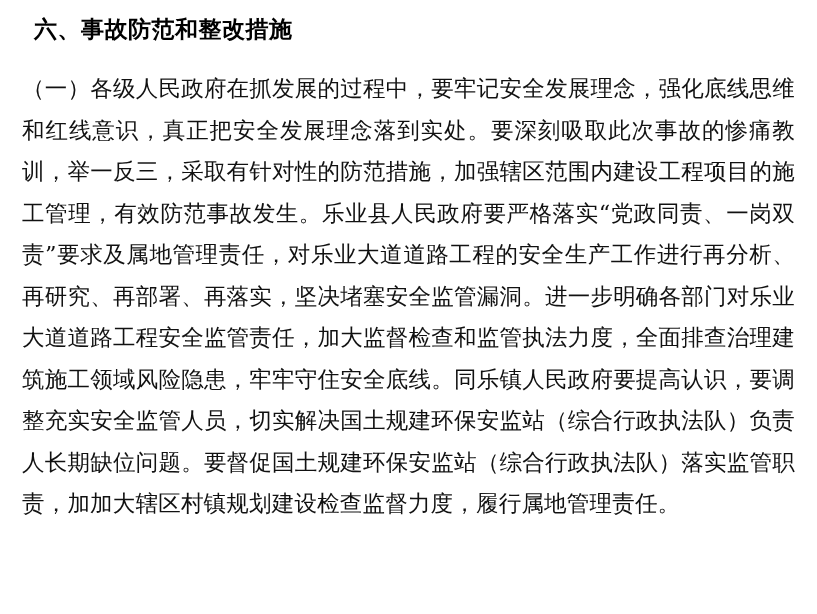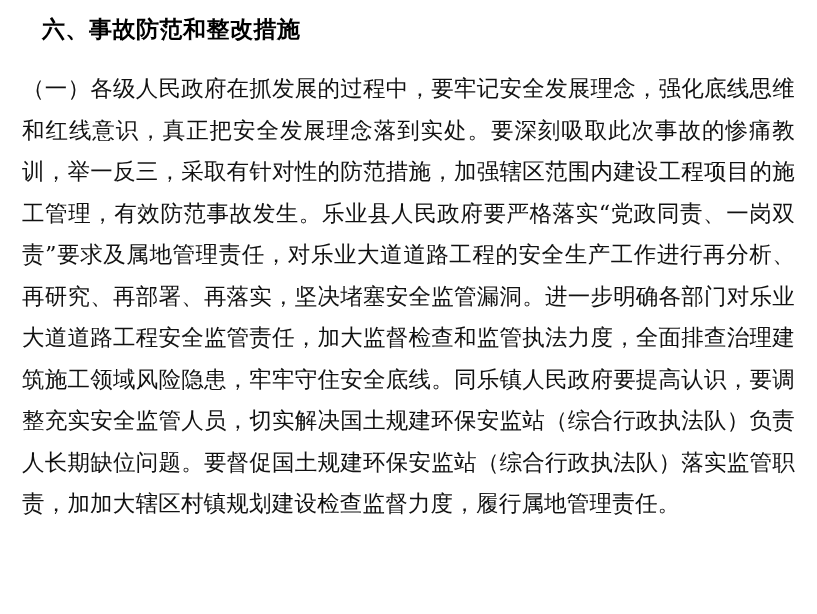--- a/index.html
+++ b/index.html
@@ -21,21 +21,21 @@
     padding: 8px 22px 0 22px;
     position: relative;
   }
   .section-heading {
     font-family: "DejaVu Sans", "Liberation Sans", sans-serif;
     font-weight: bold;
     font-size: 23px;
     line-height: 34px;
     letter-spacing: 0.5px;
     color: #000000;
-    margin: 4px 0 0 20px;
+    margin: 4px 0 0 12px;
   }
   .body-paragraph {
     font-family: "DejaVu Serif", "Liberation Serif", serif;
     font-size: 22.5px;
     line-height: 41.5px;
     color: #111111;
     text-align: justify;
     text-justify: inter-ideograph;
     margin: 22px 0 0 0;
     letter-spacing: 0.2px;

